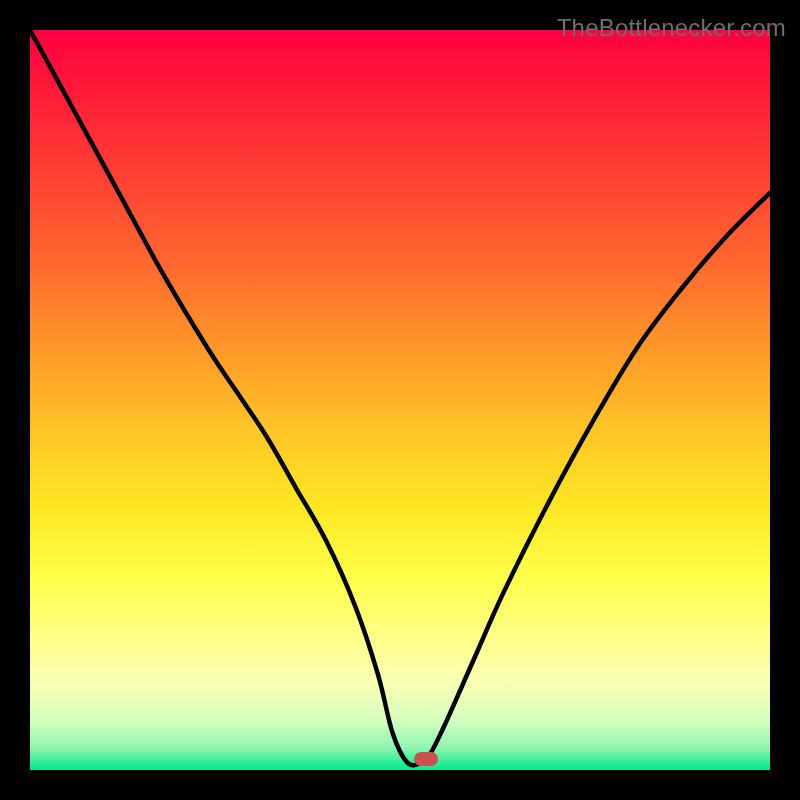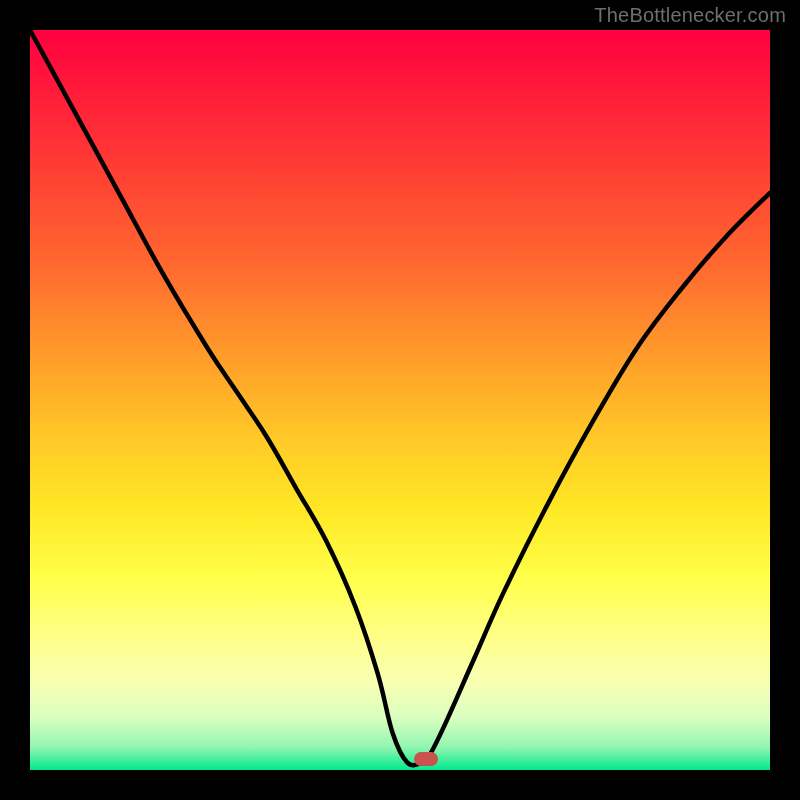--- a/index.html
+++ b/index.html
@@ -53,24 +53,24 @@
   }
   .marker {
     position: absolute;
     width: 24px;
     height: 14px;
     border-radius: 7px;
     transform: translate(-50%, -50%);
   }
   .watermark {
     position: absolute;
-    top: 4px;
+    top: 14px;
     right: 14px;
     color: #6e6e6e;
-    font-size: 20px;
+    font-size: 24px;
     letter-spacing: 0.2px;
     user-select: none;
   }
 </style>
 </head>
 <body>
 
 <div class="frame">
 
   <div class="plot-area">

